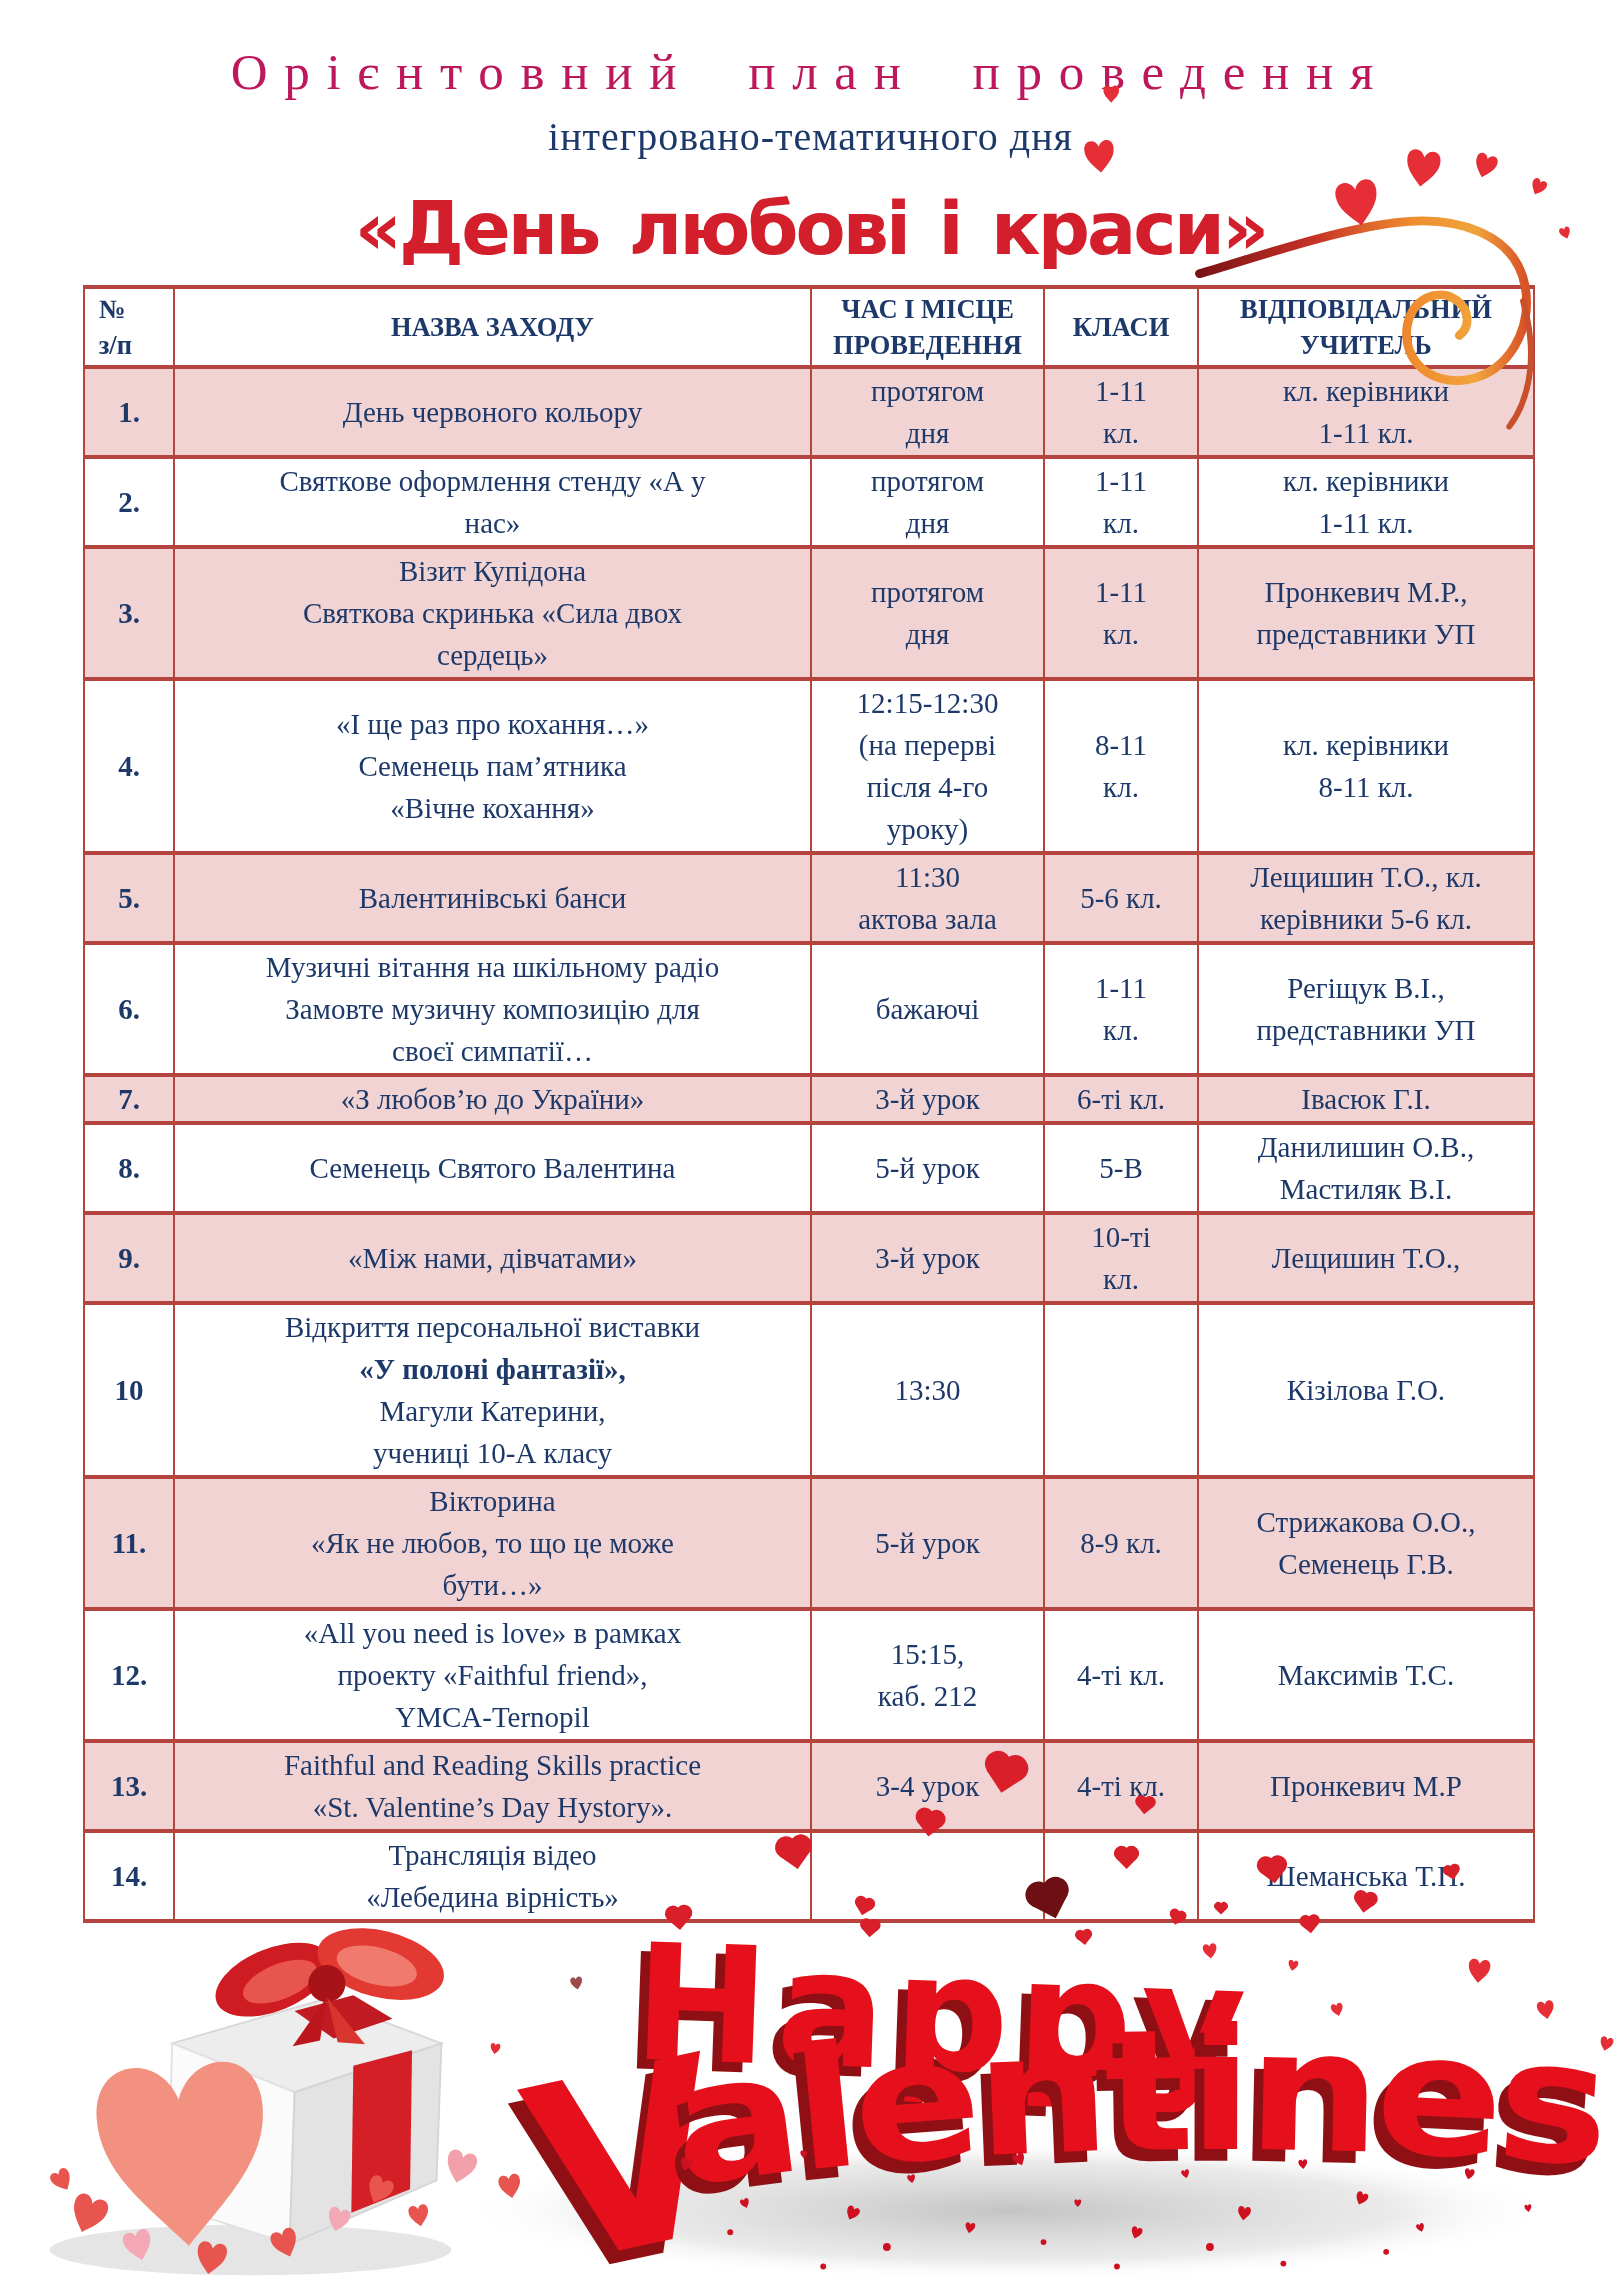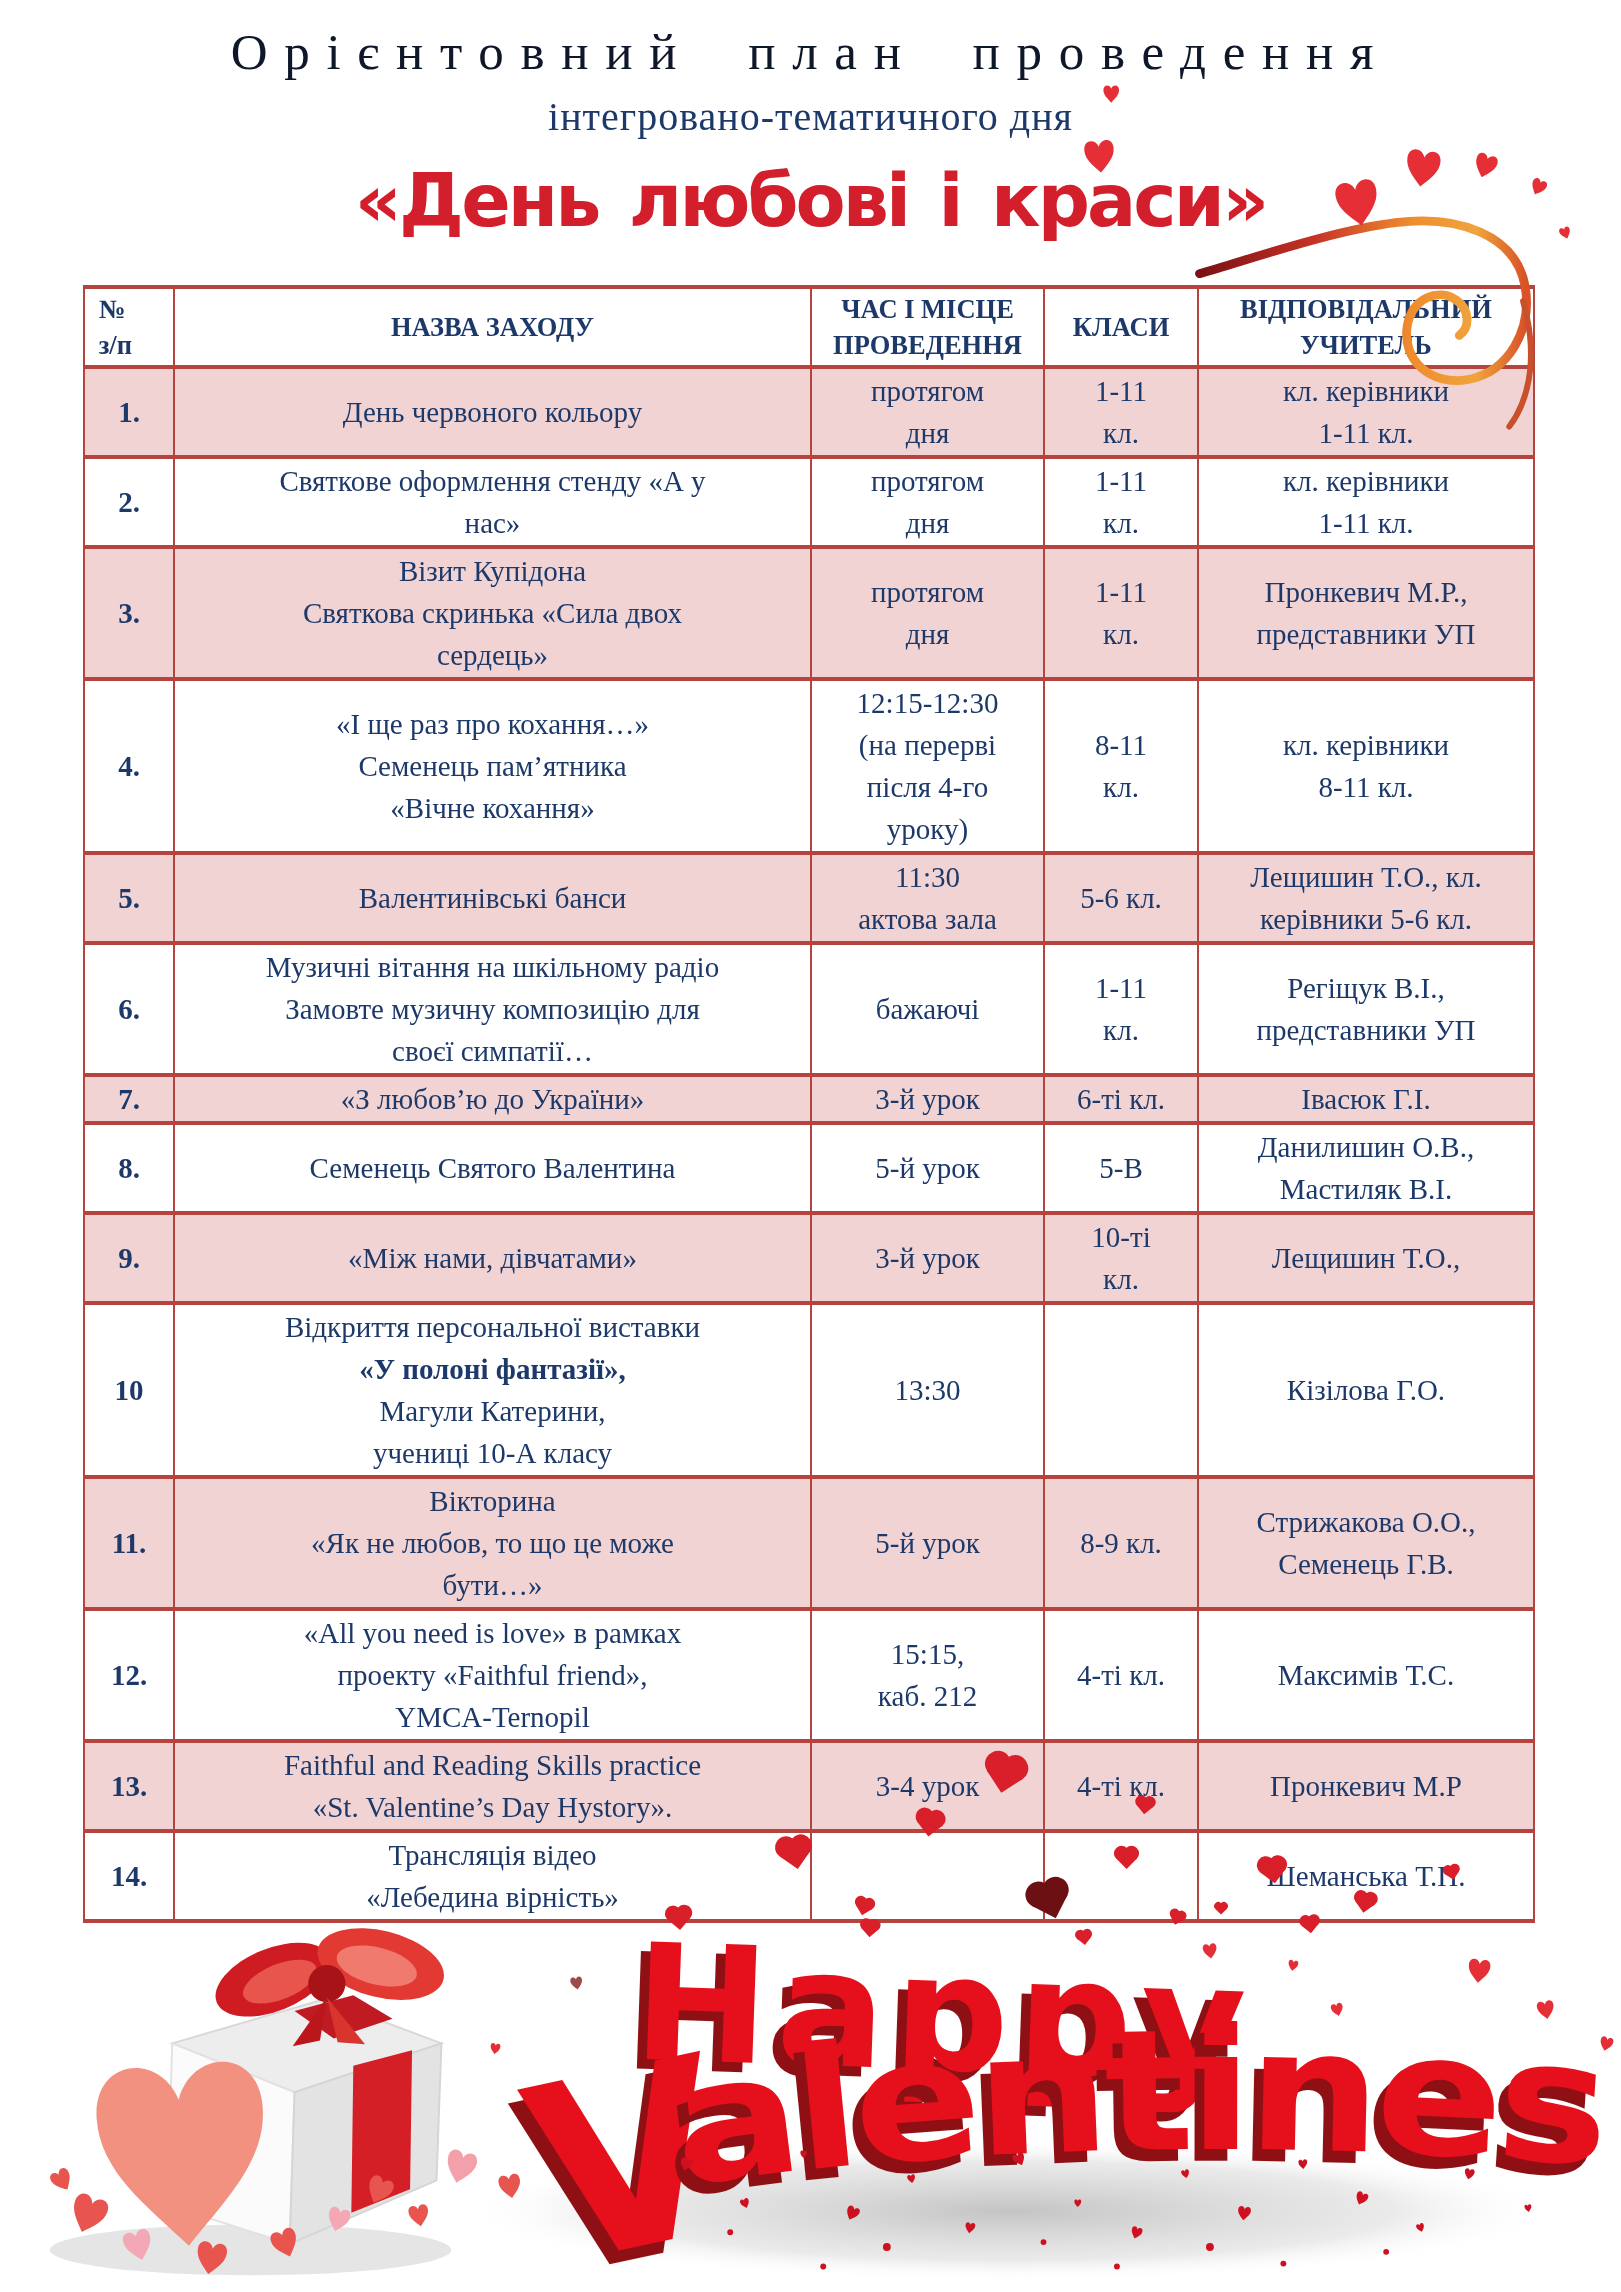--- a/index.html
+++ b/index.html
@@ -1,23 +1,23 @@
 <!DOCTYPE html>
 <html><head>
 <meta charset="utf-8">
 <style>
   html,body{margin:0;padding:0;background:#888;}
   .page{position:relative;width:1621px;height:2293px;margin:0 auto;background:#ffffff;
         overflow:hidden;font-family:"Liberation Serif","DejaVu Serif",serif;color:#1d3969;}
   
   .titles{position:absolute;left:0;top:0;width:100%;text-align:center;z-index:2;}
-  .t1{margin:0;padding-top:23px;font-size:51px;font-weight:normal;color:#0f172a;
+  .t1{margin:0;padding-top:43px;font-size:51px;font-weight:normal;color:#be185d;
       letter-spacing:16.7px;word-spacing:25.5px;font-family:Liberation Serif, serif;}
   .t2{margin:0;padding-top:11.8px;font-size:40px;font-weight:normal;color:#1d3969;letter-spacing:1px;}
-  .t3{margin:8px;padding-top:9.8px;font-family:"DejaVu Sans","Liberation Sans",sans-serif;
+  .t3{margin:16px;padding-top:9.8px;font-family:"DejaVu Sans","Liberation Sans",sans-serif;
       font-weight:bold;font-size:73px;color:#d21f2b;letter-spacing:-2.9px;word-spacing:7.8px;}
   
   table.plan{position:absolute;left:83px;top:285px;width:1451px;z-index:1;
              border-collapse:collapse;table-layout:fixed;}
   table.plan th,table.plan td{border:2.9px solid #b5443f;border-top-width:4.9px;border-bottom-width:4.9px;
              vertical-align:middle;text-align:center;overflow:hidden;}
   table.plan th{font-size:26.5px;line-height:36px;font-weight:bold;padding:2px 3.9px;white-space:pre-line;}
   table.plan th.h-num{text-align:left;padding-left:13.7px;}
   table.plan td{font-size:29px;line-height:42px;padding:1px 9.8px;}
   table.plan td.c0{font-weight:bold;}

